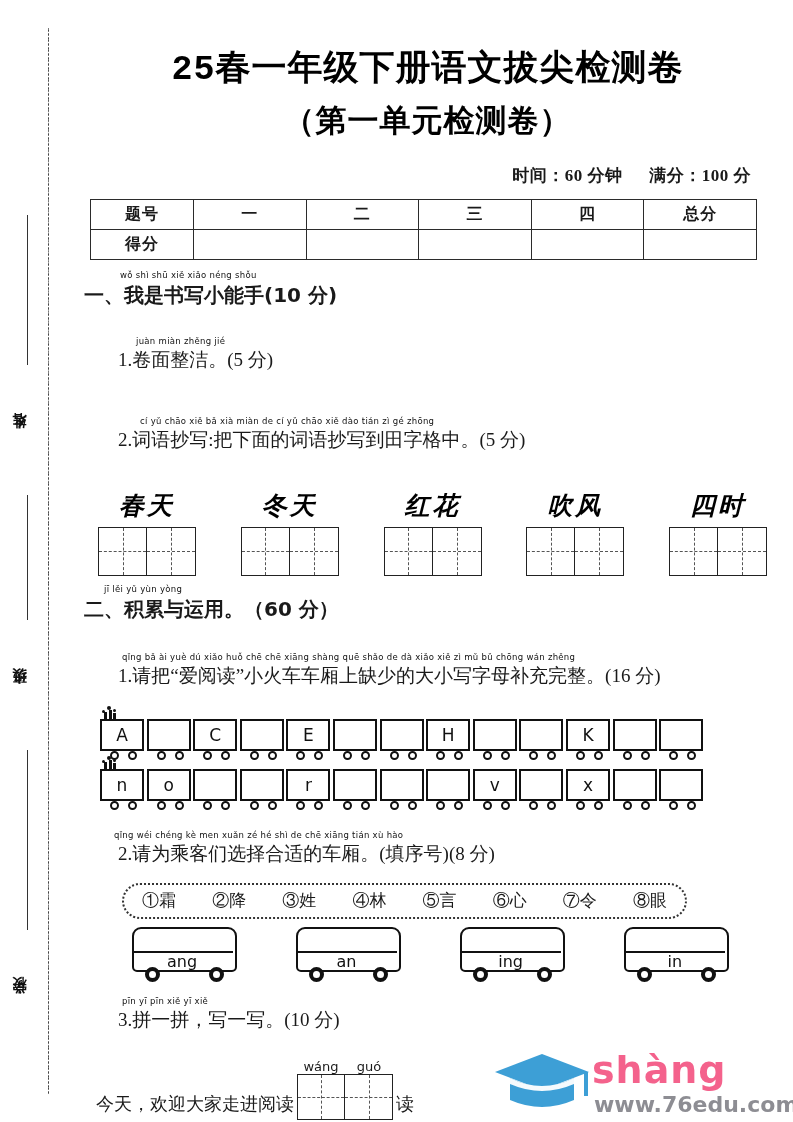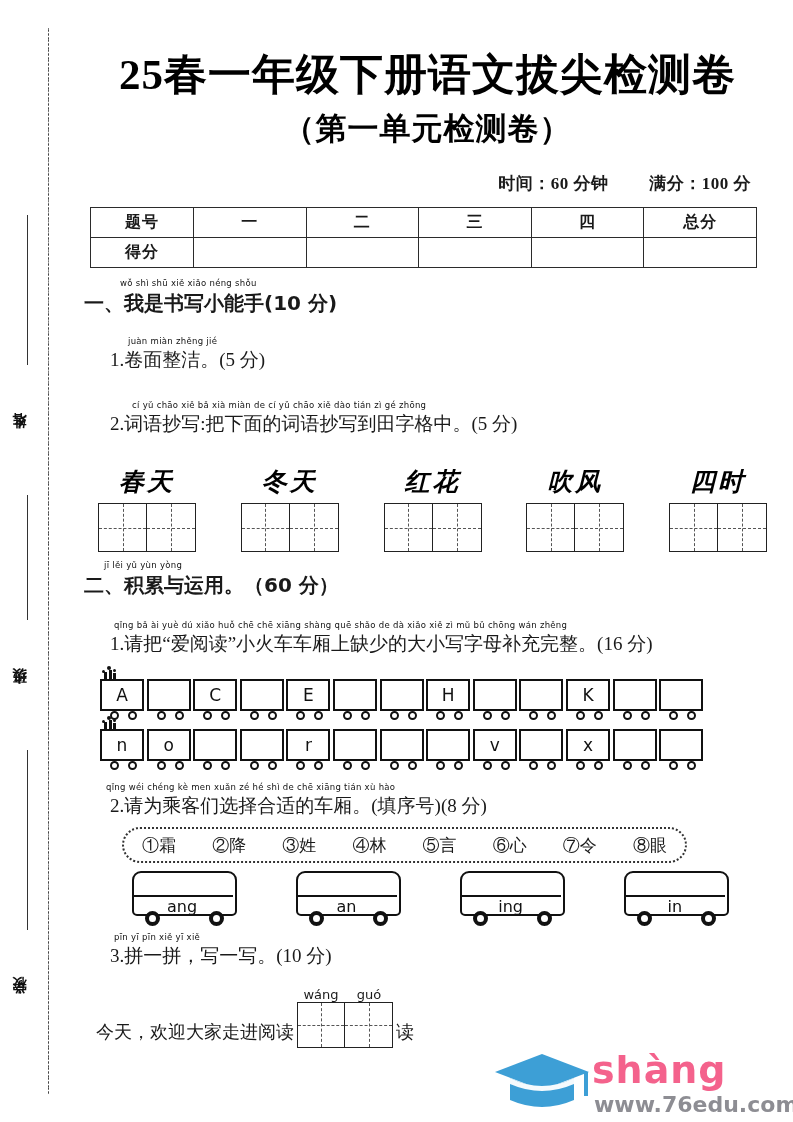--- a/index.html
+++ b/index.html
@@ -40,23 +40,23 @@
   .seal-rule{position:absolute;left:27px;width:0;border-left:1.3px solid #333;}
   .r1{top:215px;height:150px;}
   .r2{top:495px;height:125px;}
   .r3{top:750px;height:180px;}
 
   
   .content{position:absolute;left:62px;top:0;width:731px;height:1122px;}
 
   
   .title{
-    font-family:Liberation Serif, serif;
+    font-family:Liberation Mono, monospace;
     font-weight:700;
-    font-size:43px;
+    font-size:35px;
     letter-spacing:1px;
     text-align:center;
     margin:0;
     padding-top:52px;
     line-height:1.08;
     color:#000;
   }
   .subtitle{
     font-family:"DejaVu Sans","Liberation Sans",sans-serif;
     font-weight:700;
@@ -67,21 +67,21 @@
     letter-spacing:1px;
     color:#000;
   }
   .meta{
     text-align:right;
     padding:22px 42px 0 0;
     font-size:17px;
     font-weight:600;
     letter-spacing:0.5px;
   }
-  .meta span{margin-left:36px;}
+  .meta span{margin-left:22px;}
 
   
   .score-wrap{padding:12px 36px 0 28px;}
   table.score{
     width:100%;border-collapse:collapse;table-layout:fixed;
   }
   table.score td{
     border:1.4px solid #2b2b2b;
     height:27px;
     text-align:center;
@@ -99,21 +99,21 @@
     font-weight:700;
     font-size:20px;
     letter-spacing:0px;
     margin:0;
     padding-left:22px;
     white-space:nowrap;
   }
   .q{
     position:relative;
     font-size:19px;
-    margin:8px;
+    margin:16px;
     padding-left:40px;
     white-space:nowrap;
     letter-spacing:0px;
   }
   .py{
     position:absolute;
     font-family:"DejaVu Sans","Liberation Sans",sans-serif;
     font-size:8.5px;
     font-weight:400;
     letter-spacing:0.3px;

